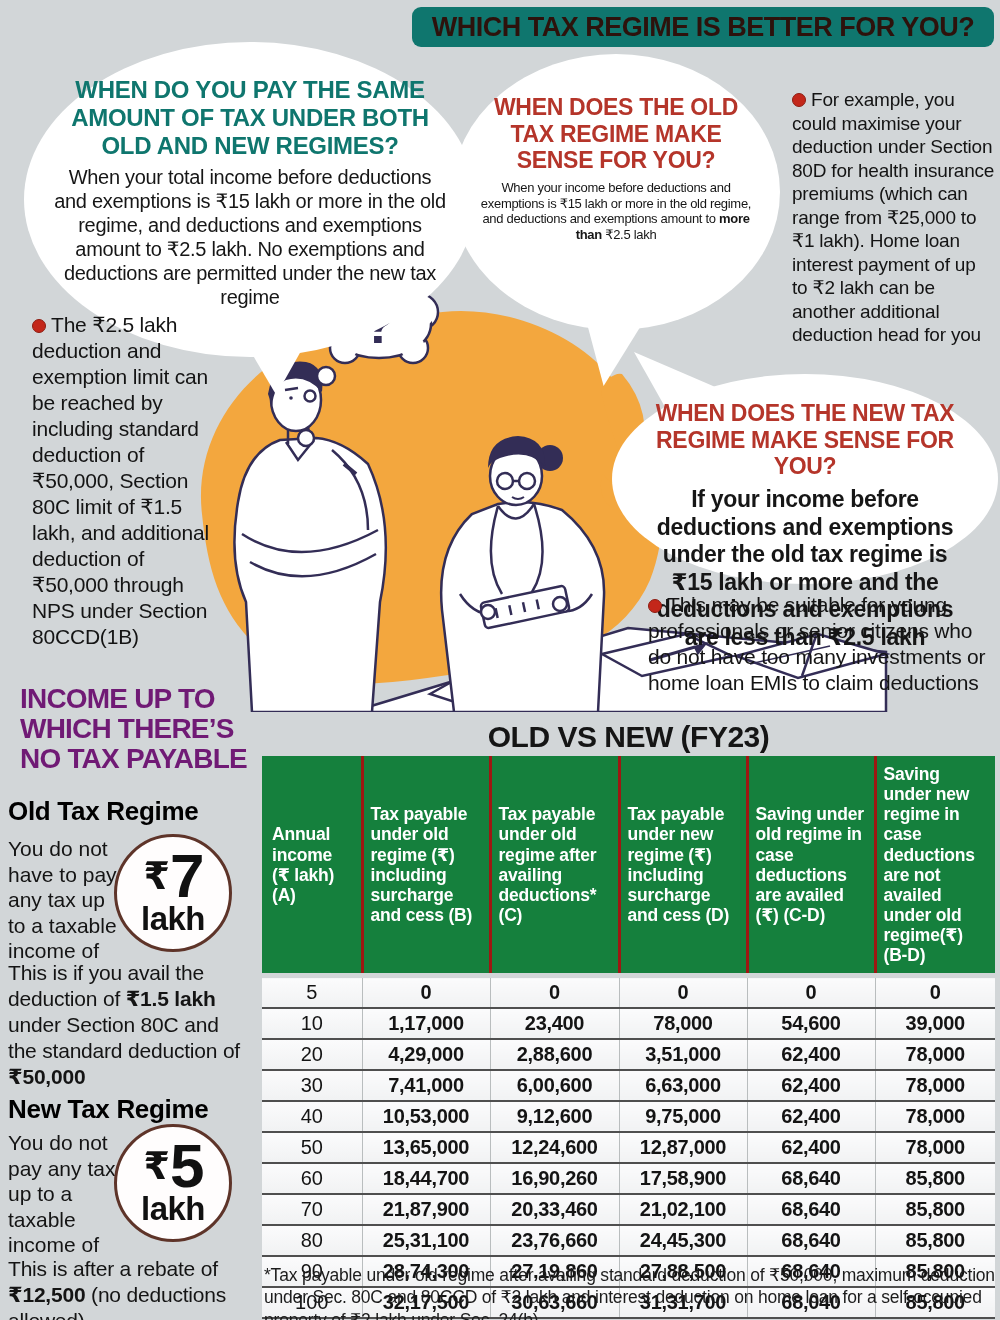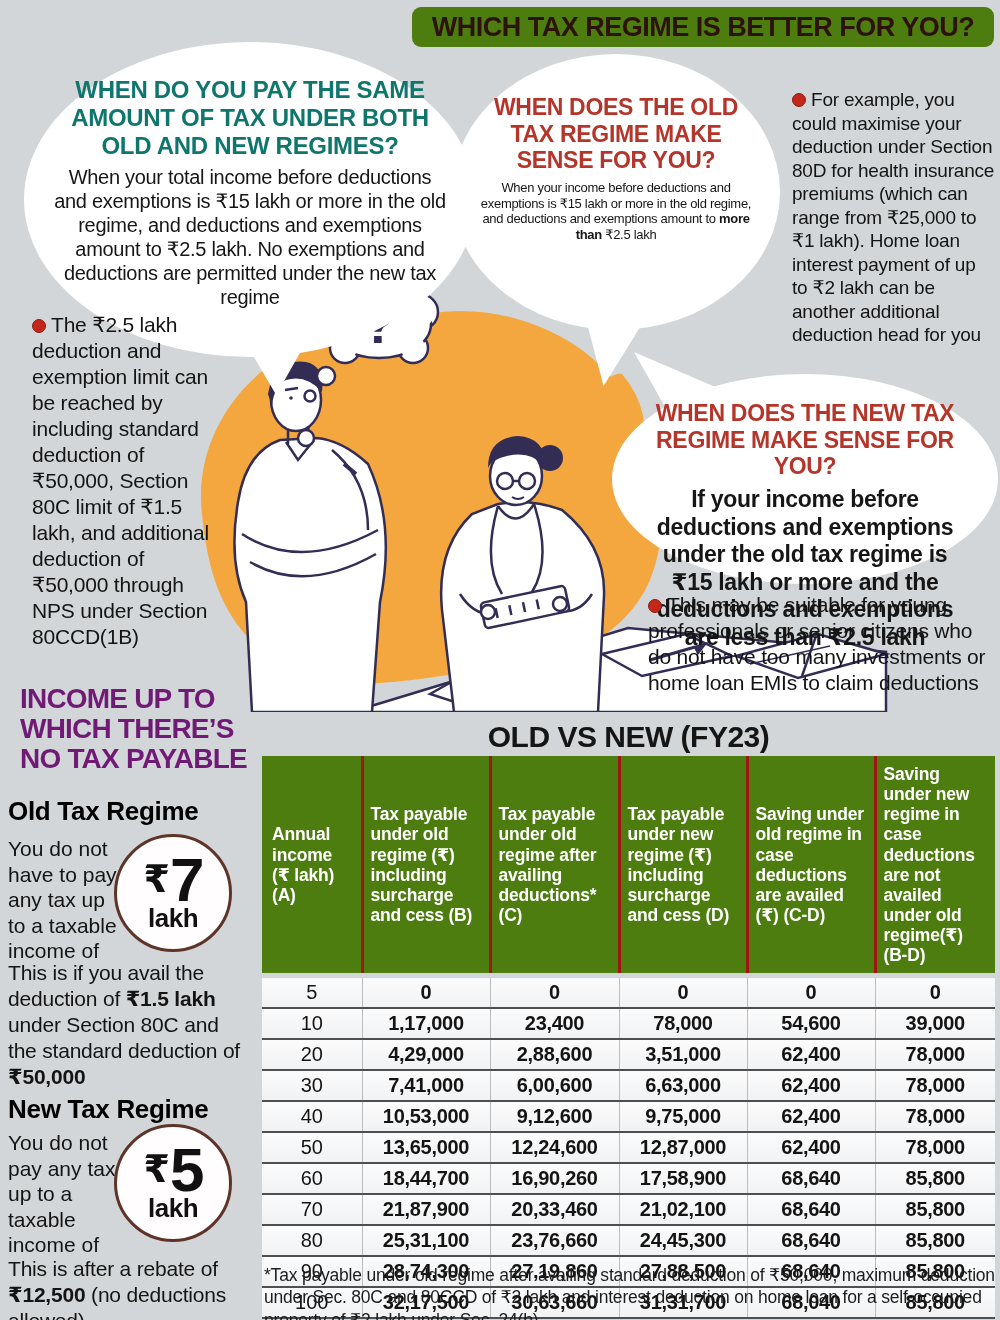--- a/index.html
+++ b/index.html
@@ -1,20 +1,20 @@
 <!DOCTYPE html>
 <html><head>
 <meta charset="utf-8">
 <style>
   html,body{margin:0;padding:0;}
   body{font-family:"Liberation Sans","DejaVu Sans",sans-serif;color:#141414;}
   #page{position:relative;width:1000px;height:1320px;background:#d2d6d8;overflow:hidden;}
 
   
-  .banner{position:absolute;left:412px;top:7px;width:582px;height:40px;background:#4d7c0f;
+  .banner{position:absolute;left:412px;top:7px;width:582px;height:40px;background:#0f766e;
     border-radius:9px;display:flex;align-items:center;justify-content:center;}
   .banner span{font-size:27px;font-weight:900;color:#2d120c;letter-spacing:-0.5px;white-space:nowrap;}
 
   
   .bubble{position:absolute;background:#fff;border-radius:50%;text-align:center;box-sizing:border-box;z-index:2;}
   .bubble h2{margin:0 0 6px 0;font-weight:800;line-height:1.16;letter-spacing:-0.3px;}
   .bubble p{margin:0;line-height:1.2;letter-spacing:-0.3px;color:#161616;}
   #bubble1{left:24px;top:42px;width:452px;height:315px;padding:34px 26px 0;}
   #bubble1 h2{font-size:24px;color:#0f766e;}
   #bubble1 p{font-size:20px;}
@@ -46,30 +46,30 @@
   .regime-label{position:absolute;left:8px;font-size:26px;font-weight:800;color:#000000;letter-spacing:-0.3px;z-index:3;}
   #old-label{top:796px;} #new-label{top:1094px;}
   .regime-text{position:absolute;left:8px;width:110px;font-size:21px;line-height:1.22;z-index:3;}
   #old-text{top:836px;} #new-text{top:1130px;}
   .badge{position:absolute;width:112px;height:112px;border-radius:50%;background:#fffdfd;
     border:3px solid #5e3429;display:flex;flex-direction:column;align-items:center;justify-content:center;z-index:3;}
   #badge7{left:114px;top:834px;} #badge5{left:114px;top:1124px;}
   .badge .amt{display:flex;align-items:center;line-height:0.9;}
   .badge .cur{font-size:38px;font-weight:700;color:#111;}
   .badge .num{font-size:62px;font-weight:800;color:#111;letter-spacing:-2px;}
-  .badge .unit{font-size:26px;font-weight:800;color:#111;margin-top:-4px;letter-spacing:-0.5px;}
+  .badge .unit{font-size:33px;font-weight:800;color:#111;margin-top:-4px;letter-spacing:-0.5px;}
   .after-note{position:absolute;left:8px;font-size:21px;line-height:1.24;letter-spacing:-0.2px;z-index:3;}
   #old-after{top:960px;width:238px;} #new-after{top:1256px;width:252px;}
 
   
   #table-title{position:absolute;left:262px;top:720px;width:733px;text-align:center;
     font-size:30px;font-weight:800;color:#151515;letter-spacing:-0.5px;z-index:3;}
   #tax-table{position:absolute;left:262px;top:756px;width:733px;border-collapse:collapse;
     table-layout:fixed;z-index:3;}
-  #tax-table th{background:#4d7c0f;color:#fff;font-size:17.5px;font-weight:700;text-align:left;
+  #tax-table th{background:#15803d;color:#fff;font-size:17.5px;font-weight:700;text-align:left;
     vertical-align:middle;padding:8px 7px;line-height:1.15;letter-spacing:-0.2px;
     border-left:3px solid #9e1712;}
   #tax-table th:first-child{border-left:none;text-align:left;padding-left:10px;}
   #tax-table thead{border-bottom:5px solid #d2d6d8;}
   #tax-table td{height:27px;text-align:center;vertical-align:middle;font-size:20px;
     background:linear-gradient(180deg,#fbfbfc,#f1f2f3);border-left:1px solid #b9bdbe;
     border-top:2px solid #4f4f4f;padding:1px 2px;}
   #tax-table td:first-child{border-left:none;font-weight:400;}
   #tax-table td.val{font-weight:700;letter-spacing:-0.3px;}
   #tax-table tbody tr:first-child td{border-top:none;}

